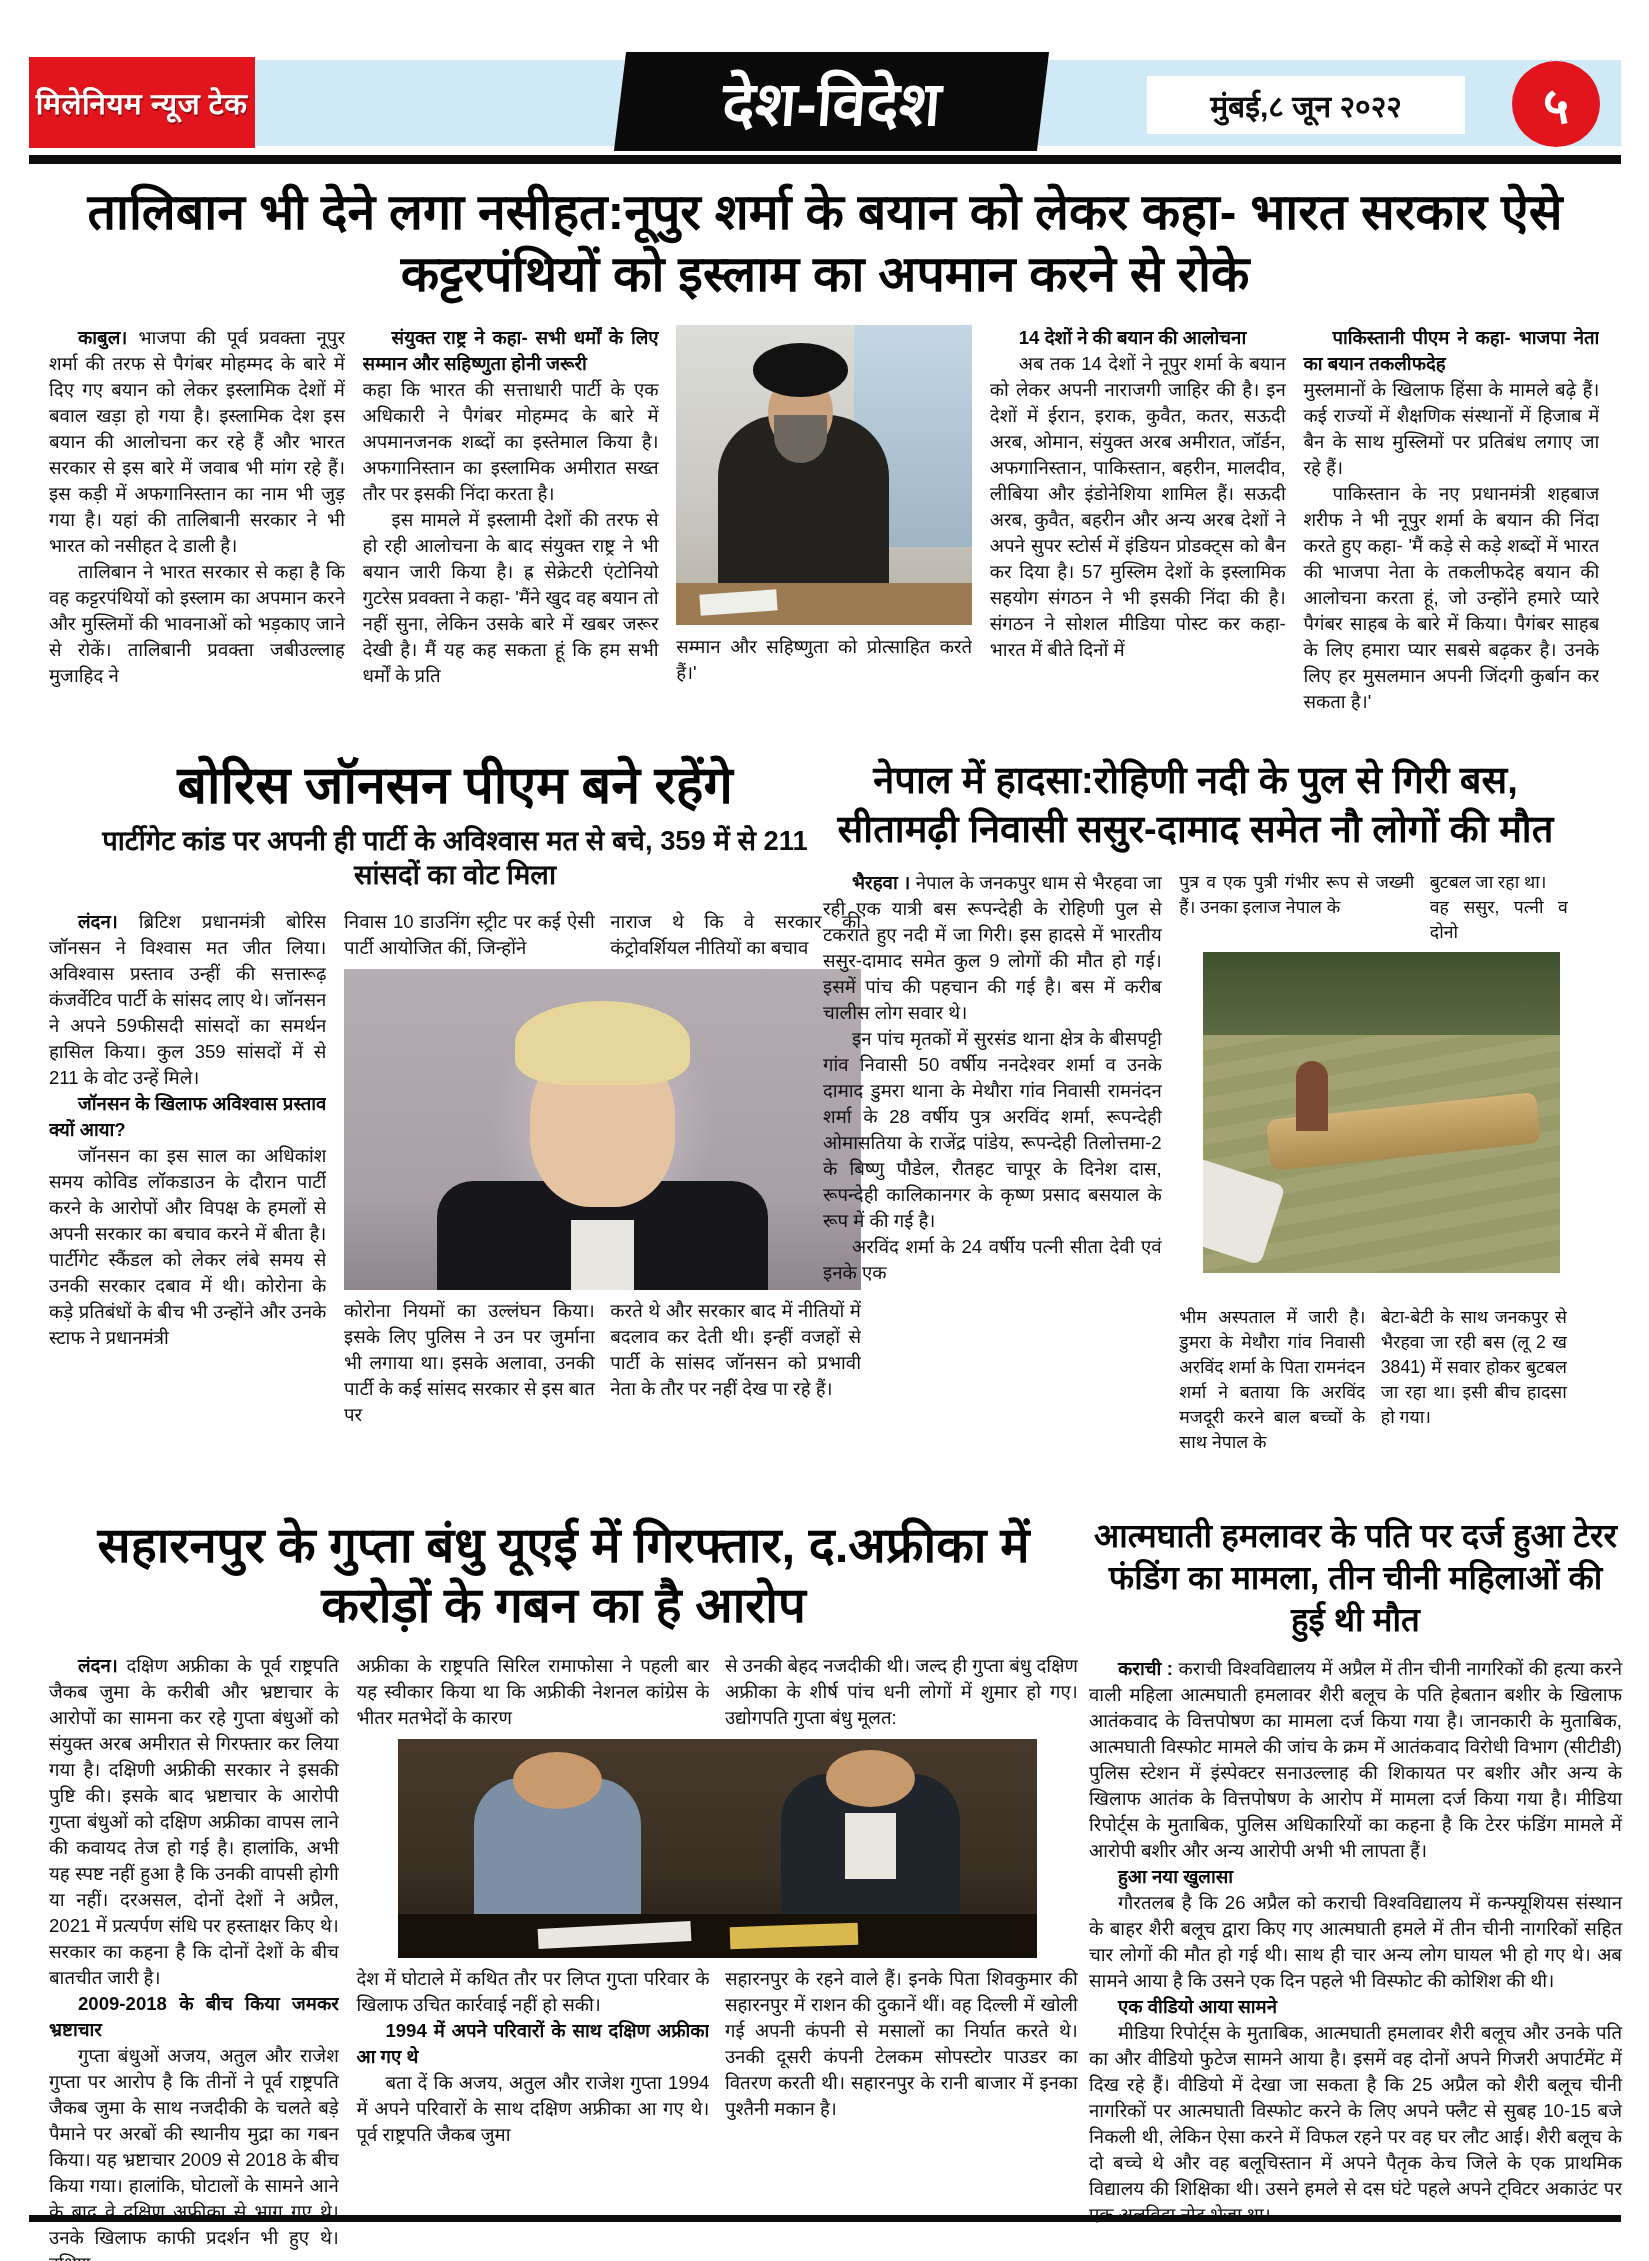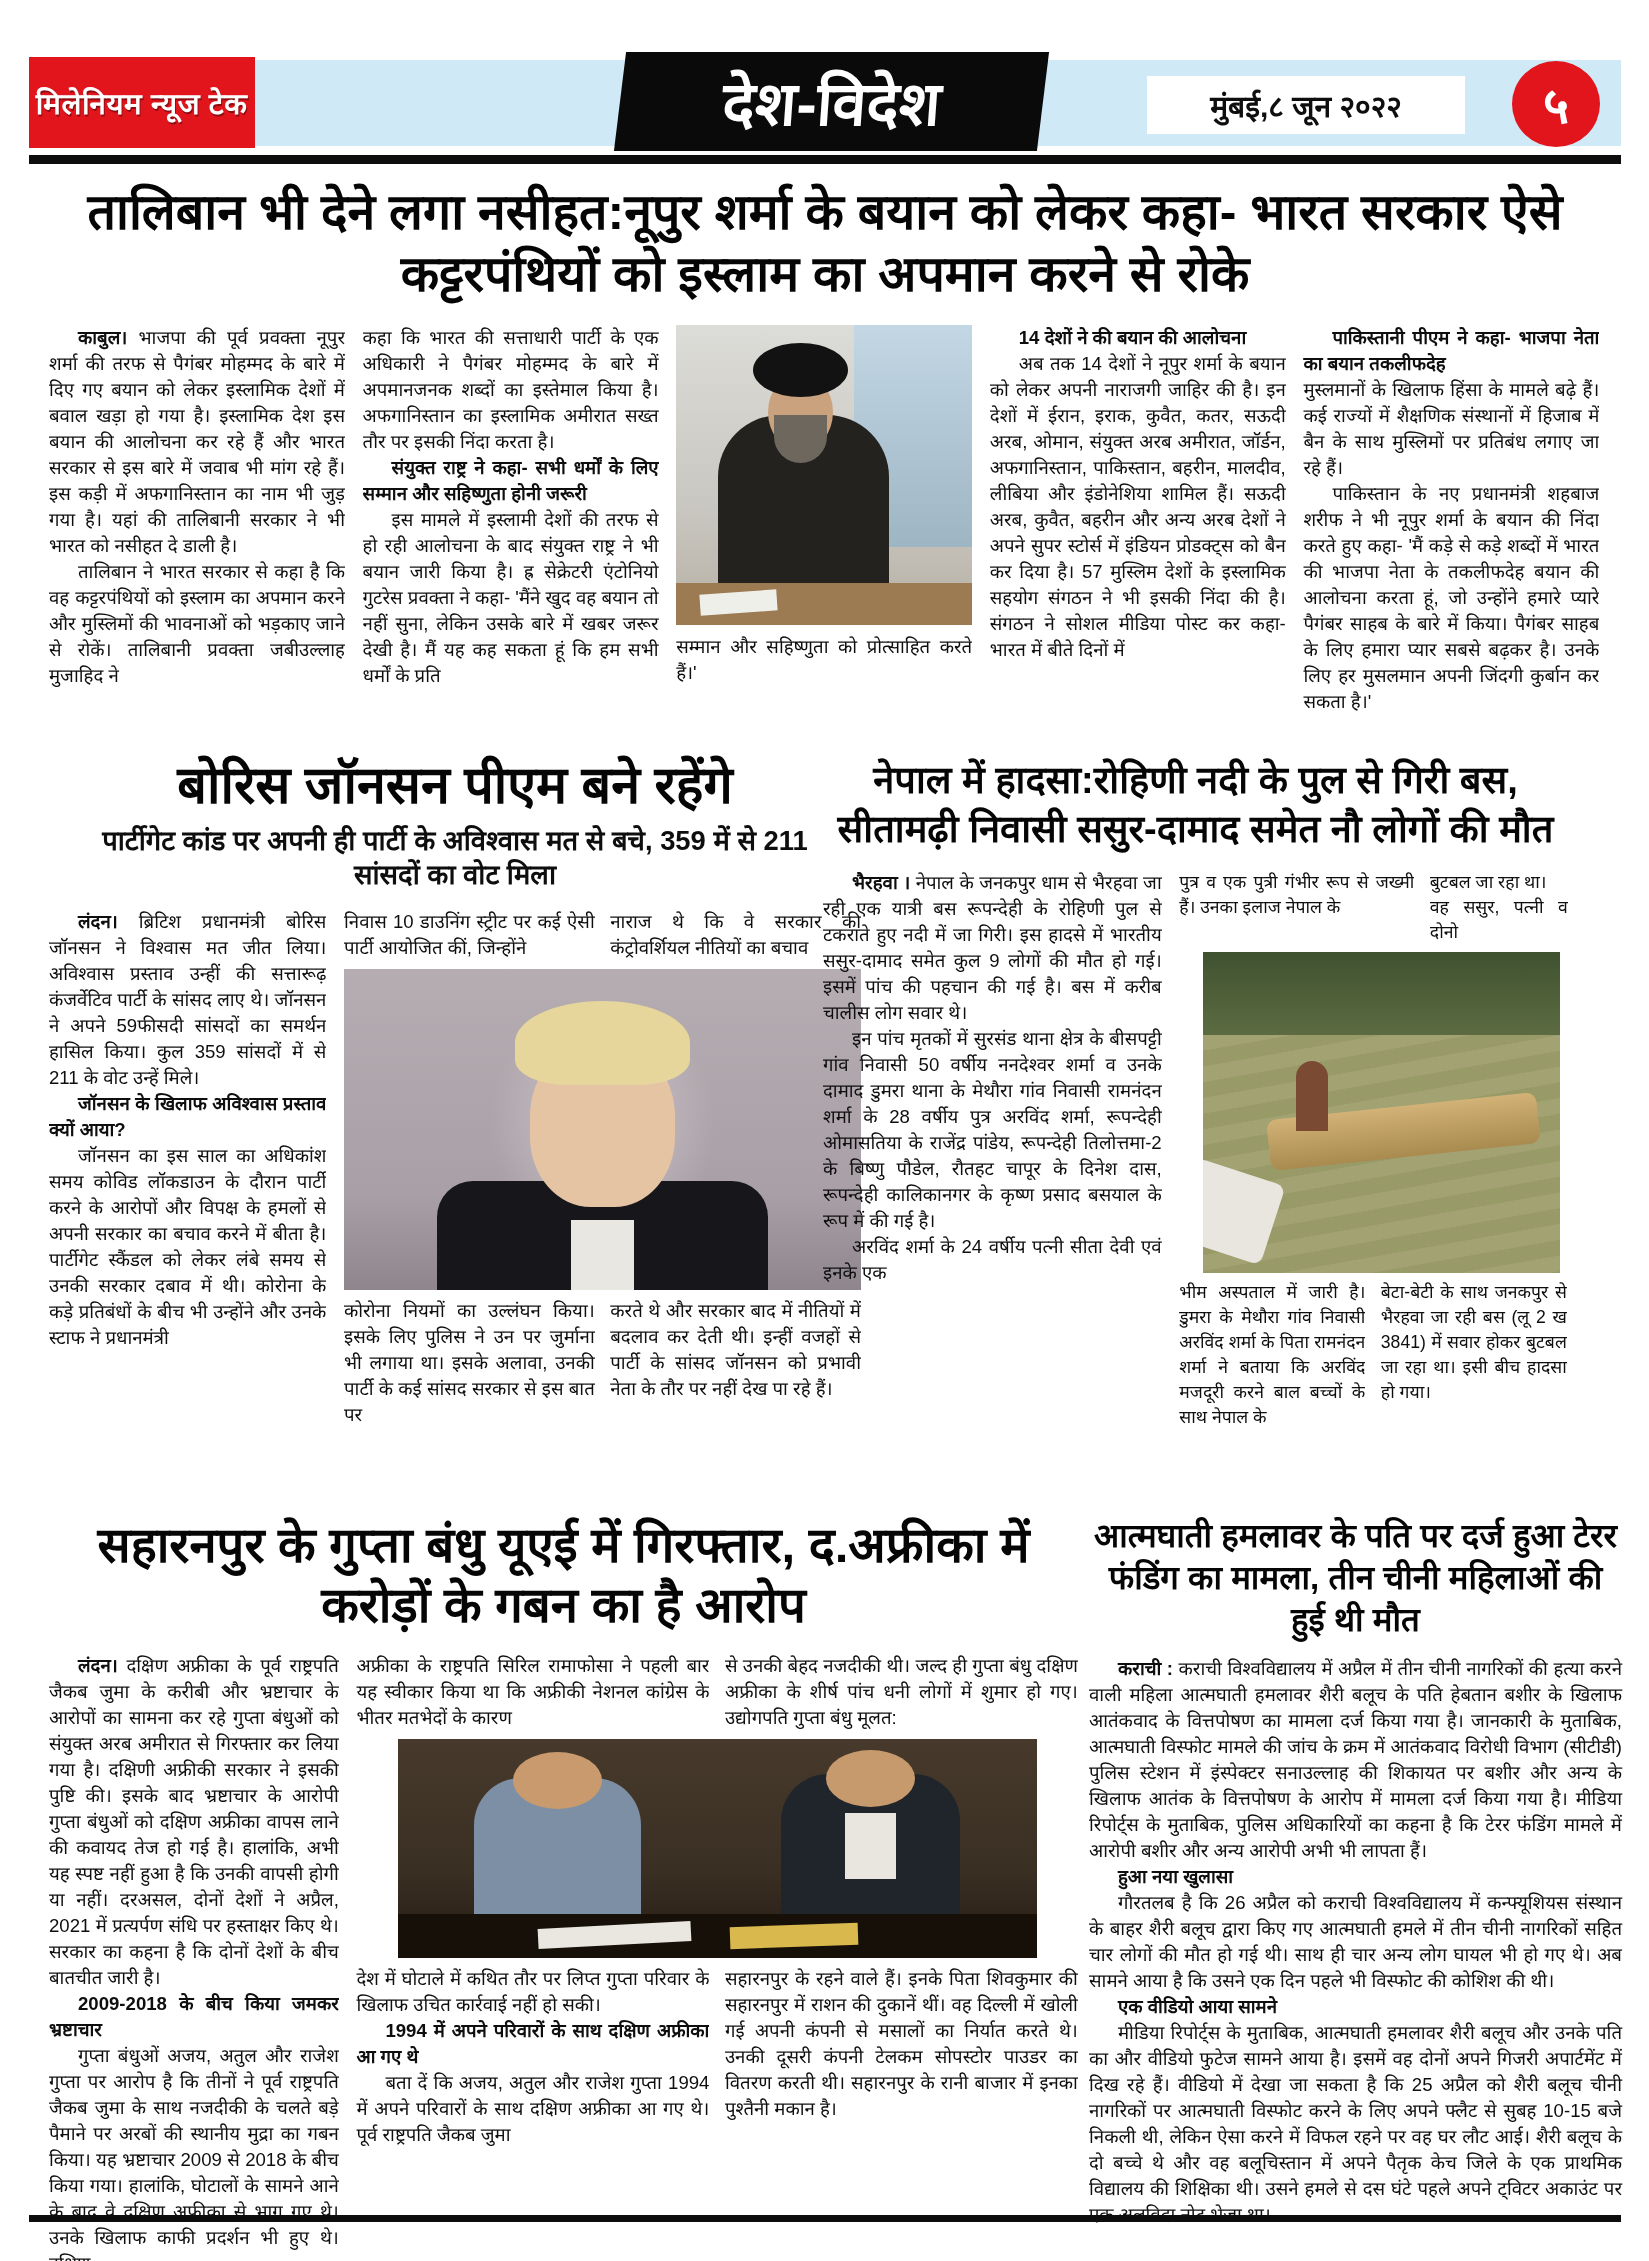--- a/index.html
+++ b/index.html
@@ -81,21 +81,21 @@
   #boris-right{width:517px;}
   #boris-right .mini{width:251px;}
   #story-nepal{left:823px;top:756px;width:745px;}
   #story-nepal .story-head{font-size:38px;line-height:49px;}
   #story-nepal .cols{margin-top:15.5px;height:641px;}
   #nepal-col1{width:339px;}
   #nepal-right{width:389px;}
   #nepal-right p.body{font-size:17.6px;line-height:25px;}
   #nepal-toprow .mini:first-child{width:235px;}
   #nepal-toprow .mini:last-child{width:138px;}
-  #nepal-bottomrow .mini{width:186px;}
+  #nepal-bottomrow .mini{width:186px;margin-top:25px;}
   #story-gupta{left:49px;top:1515px;width:1029px;}
   #story-gupta .story-head{font-size:49px;line-height:60px;}
   #story-gupta .cols{margin-top:17.6px;height:647px;}
   #gupta-col1{width:290px;}
   #gupta-middle{width:722px;}
   #gupta-middle .mini{width:353px;}
   #story-karachi{left:1089px;top:1515px;width:533px;}
   #story-karachi .story-head{font-size:33px;line-height:42px;}
   #story-karachi .paras{margin-top:14.5px;}
   .photo-taliban{width:296px;height:300px;margin-bottom:9.3px;}
@@ -122,22 +122,22 @@
 <div class="abs rule top-rule"></div>
 
 <section class="abs" id="story-taliban">
   <h1 class="story-head">तालिबान भी देने लगा नसीहत:नूपुर शर्मा के बयान को लेकर कहा- भारत सरकार ऐसे कट्टरपंथियों को इस्लाम का अपमान करने से रोके</h1>
   <div class="cols">
     <div class="col">
       <p class="body indent"><b class="dateline">काबुल।</b> <span>भाजपा की पूर्व प्रवक्ता नूपुर शर्मा की तरफ से पैगंबर मोहम्मद के बारे में दिए गए बयान को लेकर इस्लामिक देशों में बवाल खड़ा हो गया है। इस्लामिक देश इस बयान की आलोचना कर रहे हैं और भारत सरकार से इस बारे में जवाब भी मांग रहे हैं। इस कड़ी में अफगानिस्तान का नाम भी जुड़ गया है। यहां की तालिबानी सरकार ने भी भारत को नसीहत दे डाली है।</span></p>
       <p class="body indent">तालिबान ने भारत सरकार से कहा है कि वह कट्टरपंथियों को इस्लाम का अपमान करने और मुस्लिमों की भावनाओं को भड़काए जाने से रोकें। तालिबानी प्रवक्ता जबीउल्लाह मुजाहिद ने</p>
     </div>
     <div class="col">
+      <p class="body sub indent">संयुक्त राष्ट्र ने कहा- सभी धर्मों के लिए सम्मान और सहिष्णुता होनी जरूरी</p>
       <p class="body">कहा कि भारत की सत्ताधारी पार्टी के एक अधिकारी ने पैगंबर मोहम्मद के बारे में अपमानजनक शब्दों का इस्तेमाल किया है। अफगानिस्तान का इस्लामिक अमीरात सख्त तौर पर इसकी निंदा करता है।</p>
-      <p class="body sub indent">संयुक्त राष्ट्र ने कहा- सभी धर्मों के लिए सम्मान और सहिष्णुता होनी जरूरी</p>
       <p class="body indent">इस मामले में इस्लामी देशों की तरफ से हो रही आलोचना के बाद संयुक्त राष्ट्र ने भी बयान जारी किया है। ह्र सेक्रेटरी एंटोनियो गुटरेस प्रवक्ता ने कहा- 'मैंने खुद वह बयान तो नहीं सुना, लेकिन उसके बारे में खबर जरूर देखी है। मैं यह कह सकता हूं कि हम सभी धर्मों के प्रति</p>
     </div>
     <div class="col">
       <div class="ph ph-taliban photo-taliban">
         <div class="t-window"></div>
         <div class="t-body"></div>
         <div class="t-face"></div>
         <div class="t-turban"></div>
         <div class="t-beard"></div>
         <div class="t-desk"></div>

